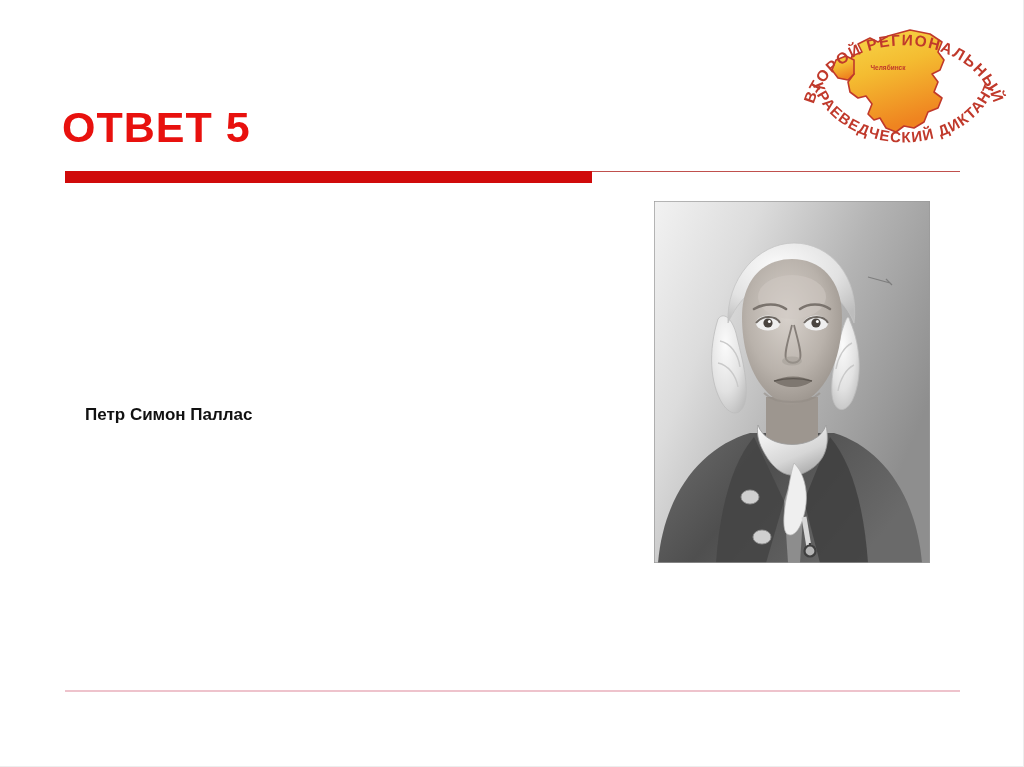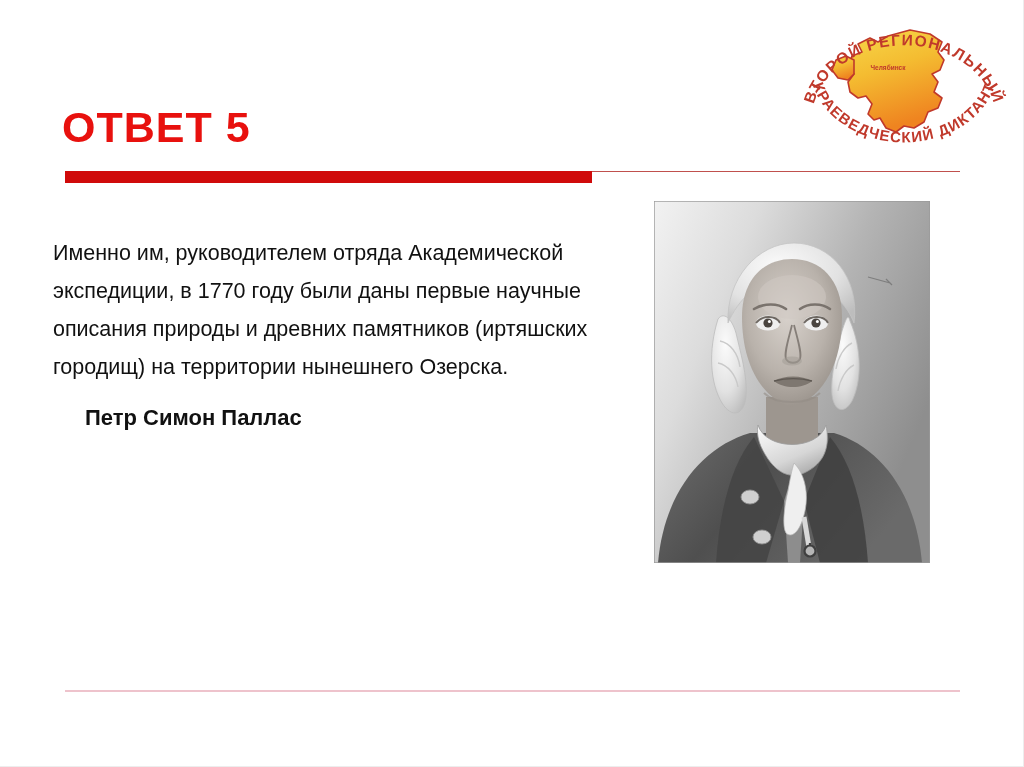--- a/index.html
+++ b/index.html
@@ -82,21 +82,21 @@
     font-size: 21.5px;
     line-height: 38px;
     color: #111111;
   }
   .body-text p { margin: 0; }
 
   .answer-name {
     position: absolute;
     left: 85px;
     top: 405px;
-    font-size: 22px;
+    font-size: 17px;
     font-weight: bold;
     color: #111111;
     line-height: 1.2;
     white-space: nowrap;
   }
 
   
   .portrait {
     position: absolute;
     left: 654px;
@@ -154,26 +154,20 @@
     </svg>
   </div>
 
   <div class="title">ОТВЕТ 5</div>
 
   <div class="rule-wrap">
     <div class="rule-thin"></div>
     <div class="rule-thick"></div>
   </div>
 
-  <div class="body-text">
-    <p>Именно им, руководителем отряда Академической</p>
-    <p>экспедиции, в 1770 году были даны первые научные</p>
-    <p>описания природы и древних памятников (иртяшских</p>
-    <p>городищ)  на территории нынешнего Озерска.</p>
-  </div>
 
   <div class="answer-name">Петр Симон Паллас</div>
 
   <div class="portrait">
     <svg viewBox="0 0 276 362" xmlns="http://www.w3.org/2000/svg" aria-hidden="true">
       <defs>
         <linearGradient id="bgGrad" x1="0" y1="0" x2="1" y2="0.55">
           <stop offset="0%" stop-color="#f2f2f2"></stop>
           <stop offset="30%" stop-color="#dcdcdc"></stop>
           <stop offset="62%" stop-color="#b4b4b4"></stop>

